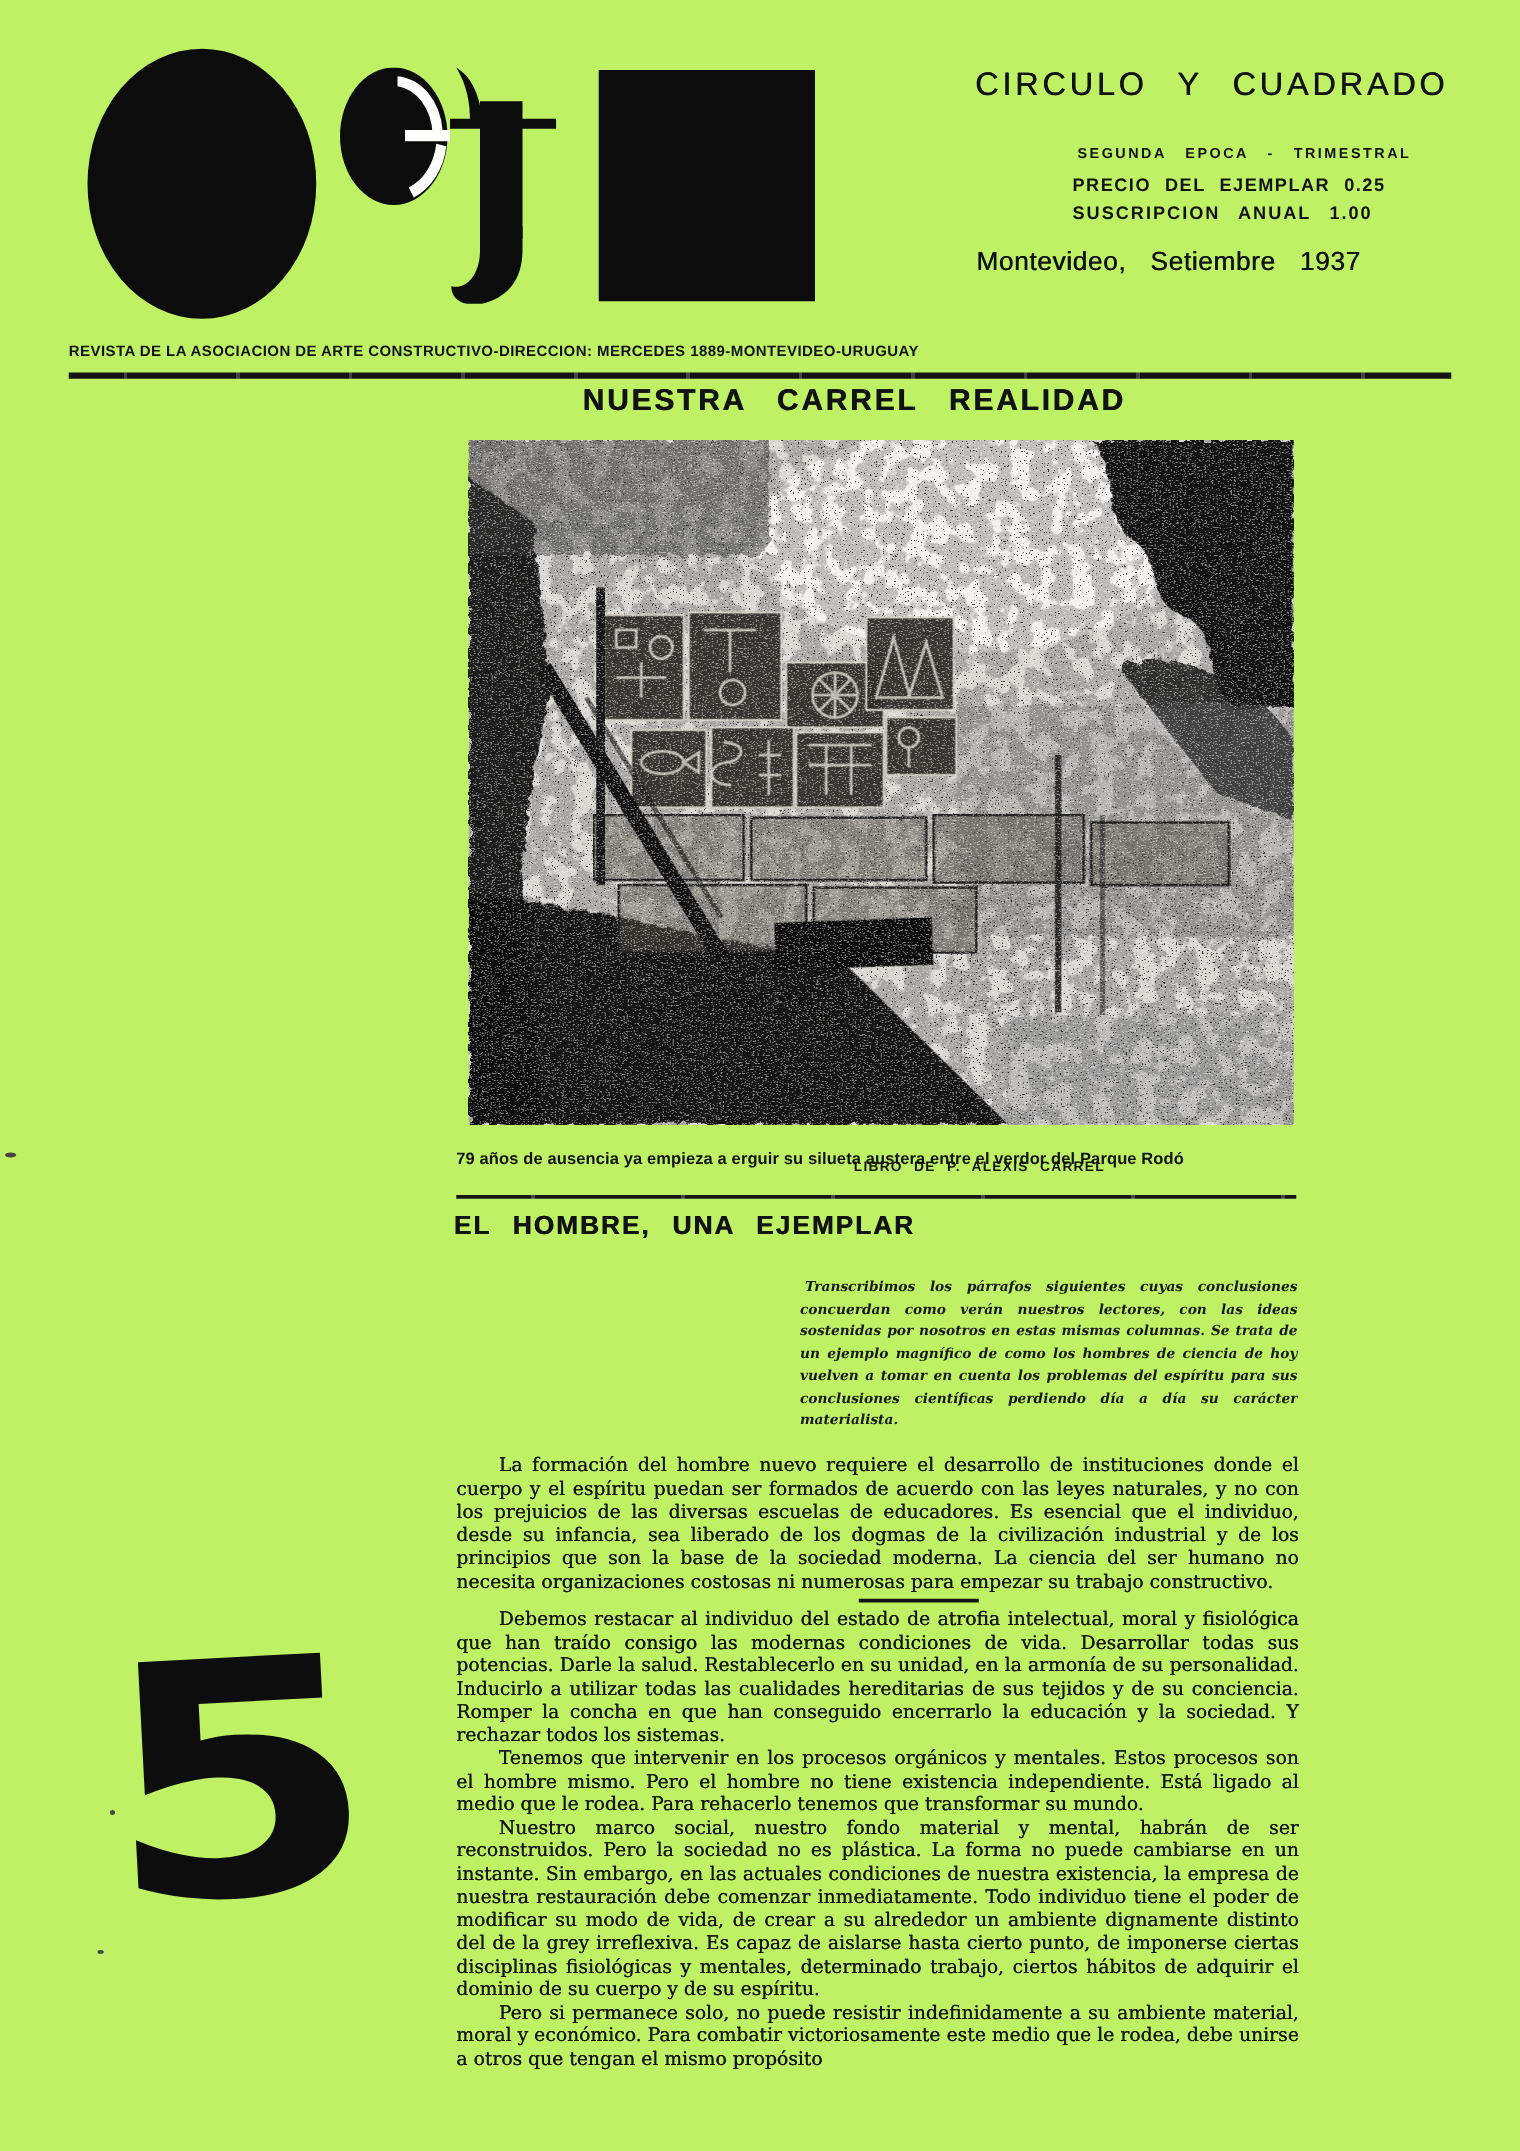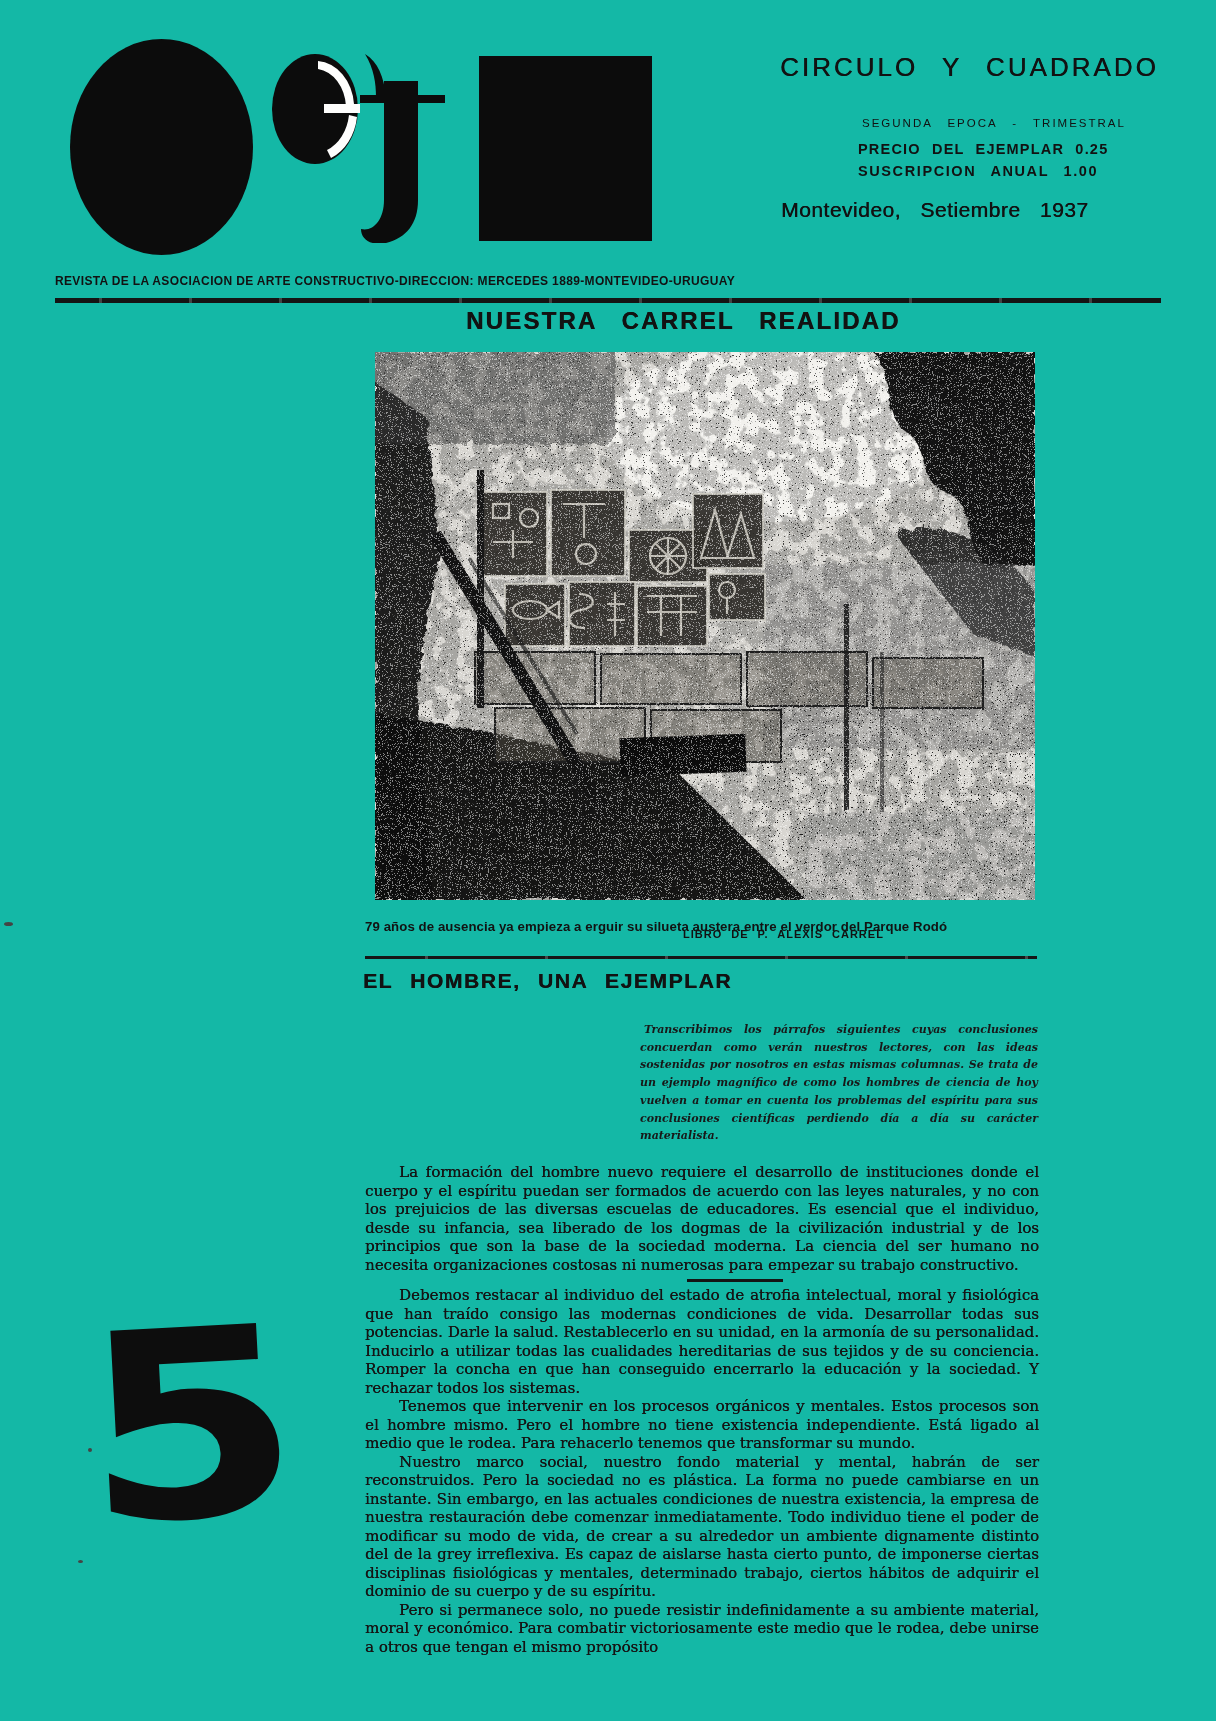--- a/index.html
+++ b/index.html
@@ -1,32 +1,32 @@
 <!DOCTYPE html>
 <html><head>
 <meta charset="utf-8">
 <style>
   html,body{margin:0;padding:0;background:#9a9a9a;}
   #page{
     position:relative;width:1216px;height:1721px;margin:0 auto;
-    background:#14b8a6;color:#121212;overflow:hidden;
+    background:#bef264;color:#121212;overflow:hidden;
     font-family:"Liberation Sans", sans-serif;
   }
   .abs{position:absolute;}
   .thicken{text-shadow:0.45px 0 0 currentColor;}
 
   
   .logo-circle{left:70px;top:39px;width:183px;height:216px;background:#0c0c0c;border-radius:50%;}
   .logo-e{left:272px;top:54px;width:88px;height:110px;}
   .logo-t{left:360px;top:53px;width:85px;height:190px;}
   .logo-square{left:479px;top:56px;width:173px;height:185px;background:#0c0c0c;}
 
   
   .m-title{left:780px;top:52px;font-size:26px;letter-spacing:3px;word-spacing:14px;white-space:nowrap;}
-  .m-epoch{left:862px;top:117px;font-size:11.5px;font-weight:normal;letter-spacing:2px;word-spacing:10px;white-space:nowrap;}
+  .m-epoch{left:862px;top:117px;font-size:11.5px;font-weight:bold;letter-spacing:2px;word-spacing:10px;white-space:nowrap;}
   .m-price{left:858px;top:141px;font-size:14.5px;font-weight:bold;letter-spacing:1.2px;word-spacing:6px;white-space:nowrap;}
   .m-subs{left:858px;top:163px;font-size:14.5px;font-weight:bold;letter-spacing:1.6px;word-spacing:9px;white-space:nowrap;text-align:right;}
   .m-date{left:781px;top:198px;font-size:21px;letter-spacing:0.5px;word-spacing:13px;white-space:nowrap;}
 
   .m-revista{left:55px;top:274px;font-size:12px;font-weight:bold;letter-spacing:0.35px;white-space:nowrap;}
   .rule-thick{left:55px;top:298px;width:1106px;height:4.5px;
     background:repeating-linear-gradient(90deg,#141414 0 44px,#434343 44px 47px,#141414 47px 90px);}
 
   .headline{left:466px;top:307px;font-size:24px;font-weight:bold;letter-spacing:2.2px;word-spacing:16px;white-space:nowrap;}
 

